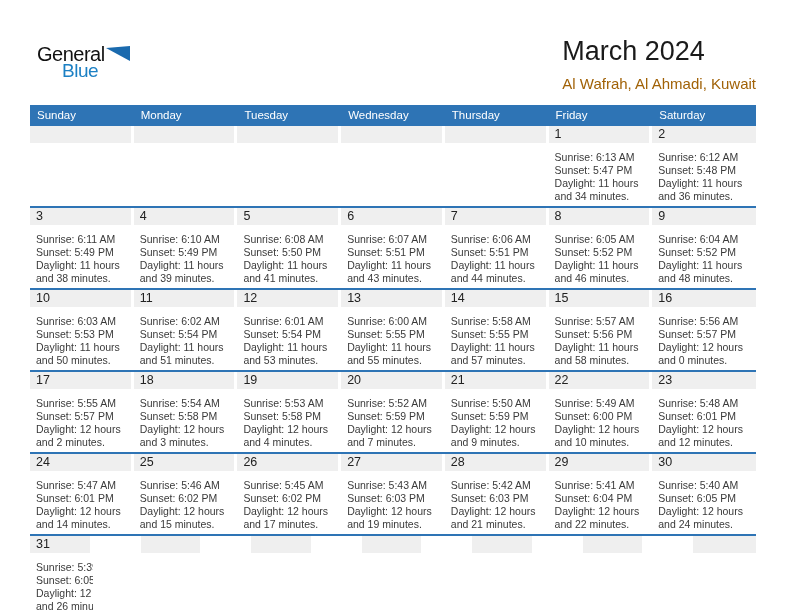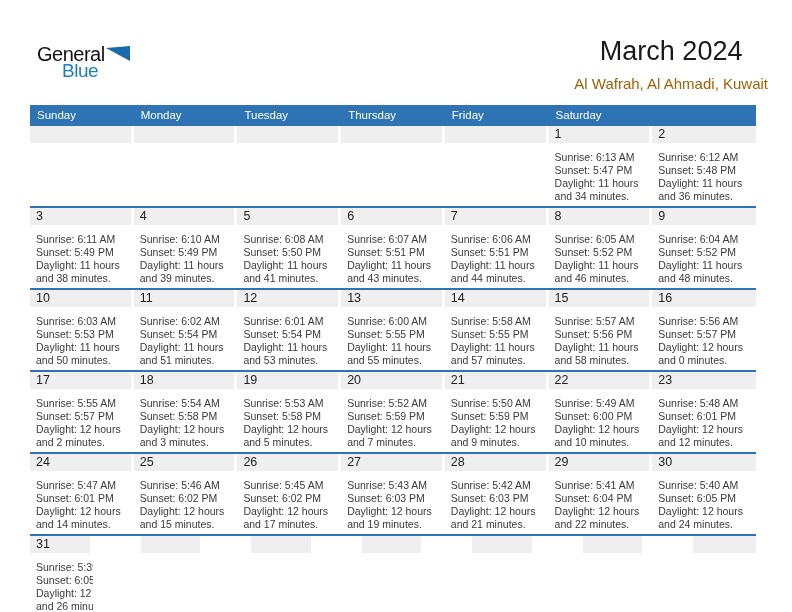--- a/index.html
+++ b/index.html
@@ -44,23 +44,23 @@
     margin-top: -3px;
     font-size: 19px;
     font-weight: 500;
     letter-spacing: -0.5px;
     color: var(--logo-blue, #1C80C4);
   }
 
   
   .titles {
     position: absolute;
-    right: 24px;
+    right: 36px;
     top: 36px;
-    text-align: center;
+    text-align: left;
   }
   .page-title {
     margin: 0;
     font-size: 27px;
     font-weight: 400;
     color: #1a1a1a;
   }
   .page-subtitle {
     margin-top: 8px;
     font-size: 15px;
@@ -144,20 +144,21 @@
   <div class="titles">
     <h1 class="page-title">March 2024</h1>
     <div class="page-subtitle">Al Wafrah, Al Ahmadi, Kuwait</div>
   </div>
 
   <div class="calendar">
     <div class="weekday-row">
       <div class="weekday-cell">Sunday</div>
       <div class="weekday-cell">Monday</div>
       <div class="weekday-cell">Tuesday</div>
+      <div class="weekday-cell">Wednesday</div>
       <div class="weekday-cell">Thursday</div>
       <div class="weekday-cell">Friday</div>
       <div class="weekday-cell">Saturday</div>
     </div>
     <div id="weeks">
         <div class="week-row">
           <div class="cell">
             <div class="day-band">
               <div class="day-number"></div>
             </div>
@@ -387,21 +388,21 @@
             </div>
           </div>
           <div class="cell">
             <div class="day-band">
               <div class="day-number">19</div>
             </div>
             <div class="cell-lines">
               <div class="cell-line">Sunrise: 5:53 AM</div>
               <div class="cell-line">Sunset: 5:58 PM</div>
               <div class="cell-line">Daylight: 12 hours</div>
-              <div class="cell-line">and 5 minutes.</div>
+              <div class="cell-line">and 4 minutes.</div>
             </div>
           </div>
           <div class="cell">
             <div class="day-band">
               <div class="day-number">20</div>
             </div>
             <div class="cell-lines">
               <div class="cell-line">Sunrise: 5:52 AM</div>
               <div class="cell-line">Sunset: 5:59 PM</div>
               <div class="cell-line">Daylight: 12 hours</div>

